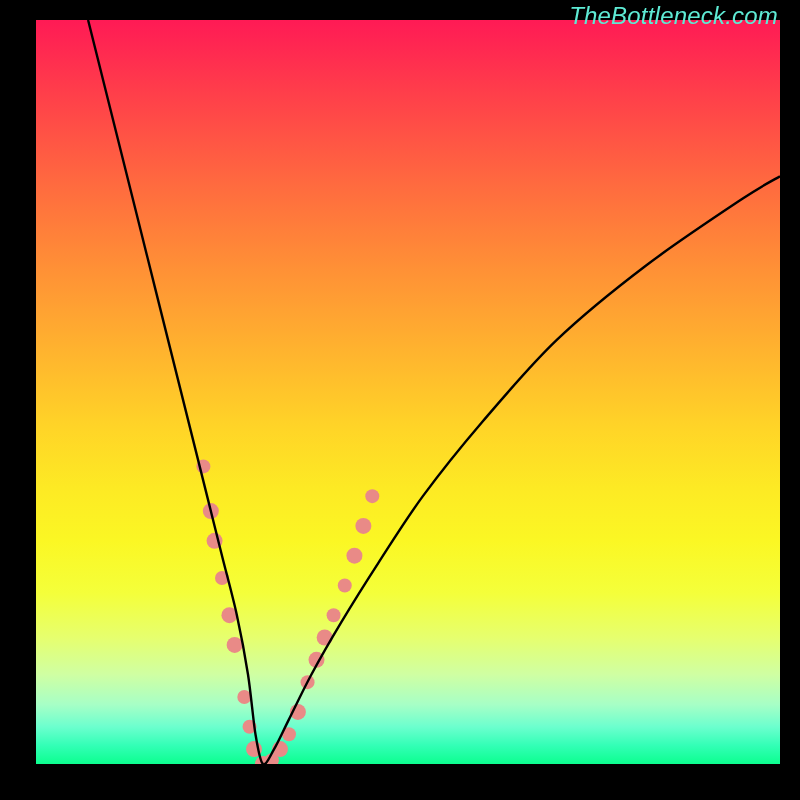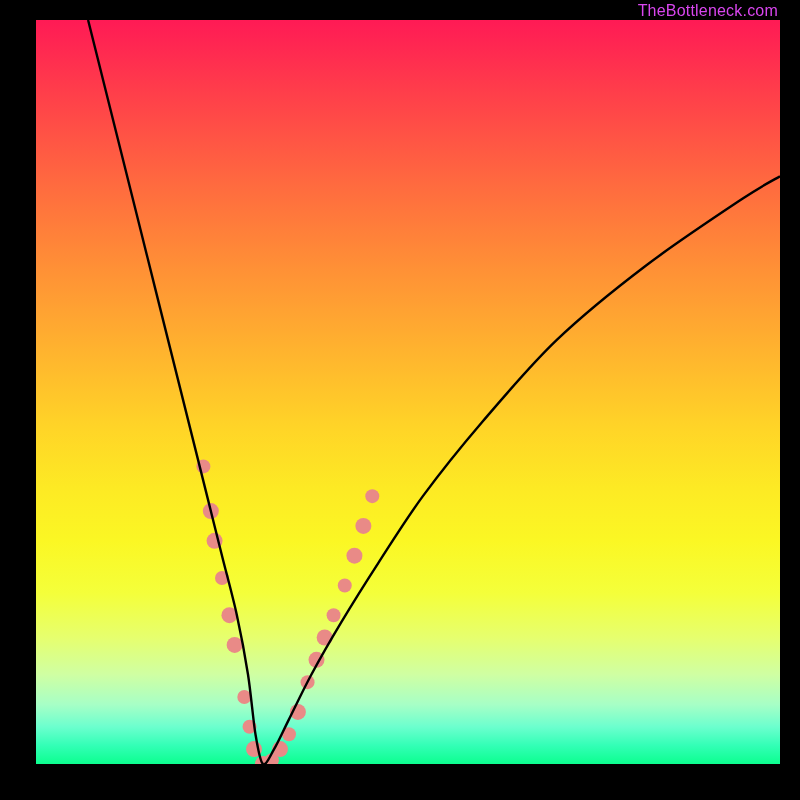--- a/index.html
+++ b/index.html
@@ -42,25 +42,26 @@
   }
   svg.curve {
     position: absolute;
     left: 0; top: 0;
     width: 744px; height: 744px;
   }
   .watermark {
     position: absolute;
     top: 2px;
     right: 22px;
-    color: #d946ef;
-    font-size: 16px;
+    color: #5eead4;
+    font-size: 24px;
     font-weight: 500;
     letter-spacing: 0.2px;
     user-select: none;
+    font-style: italic;
   }
 </style>
 </head>
 <body>
 
 <div class="frame">
 
   <div class="plot">
     <svg class="curve" viewBox="0 0 744 744" preserveAspectRatio="none">
       <g id="dots-group">

